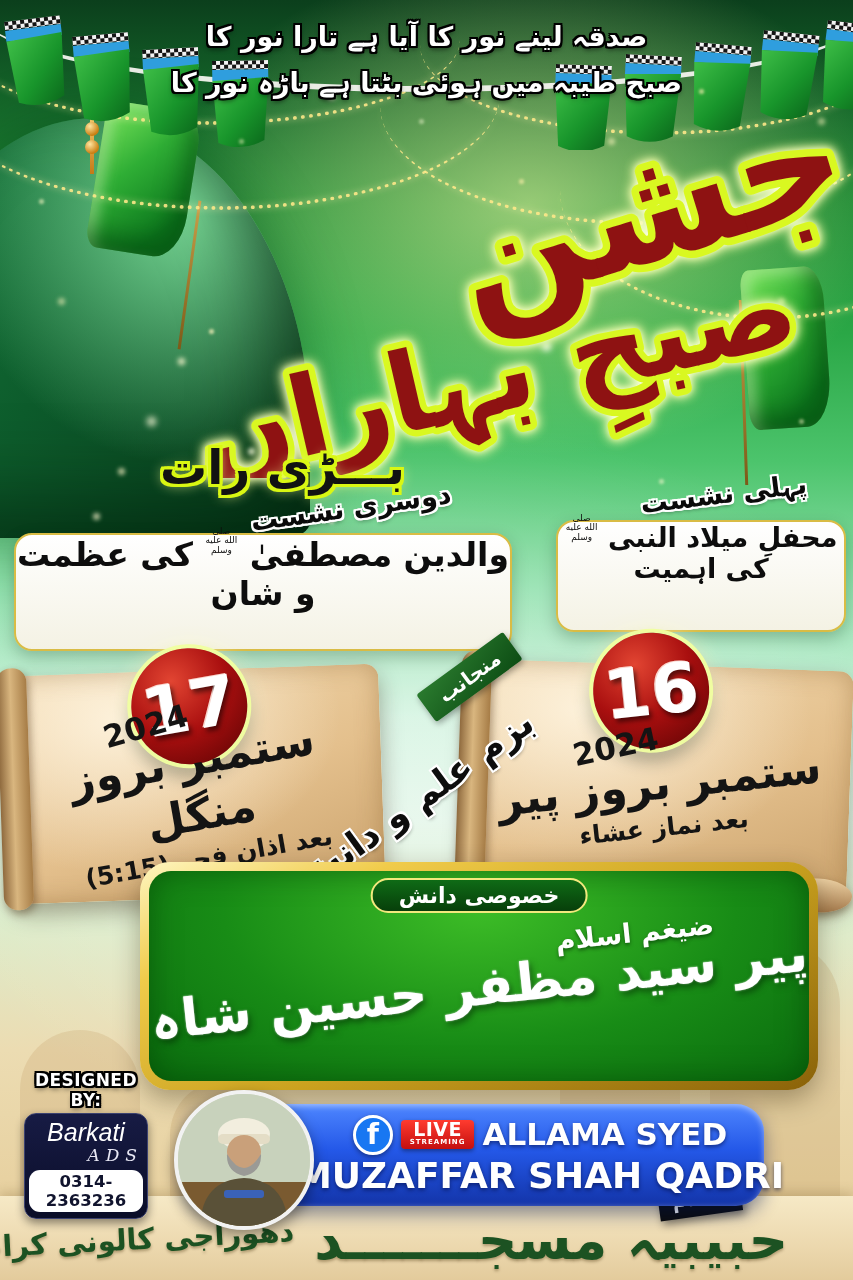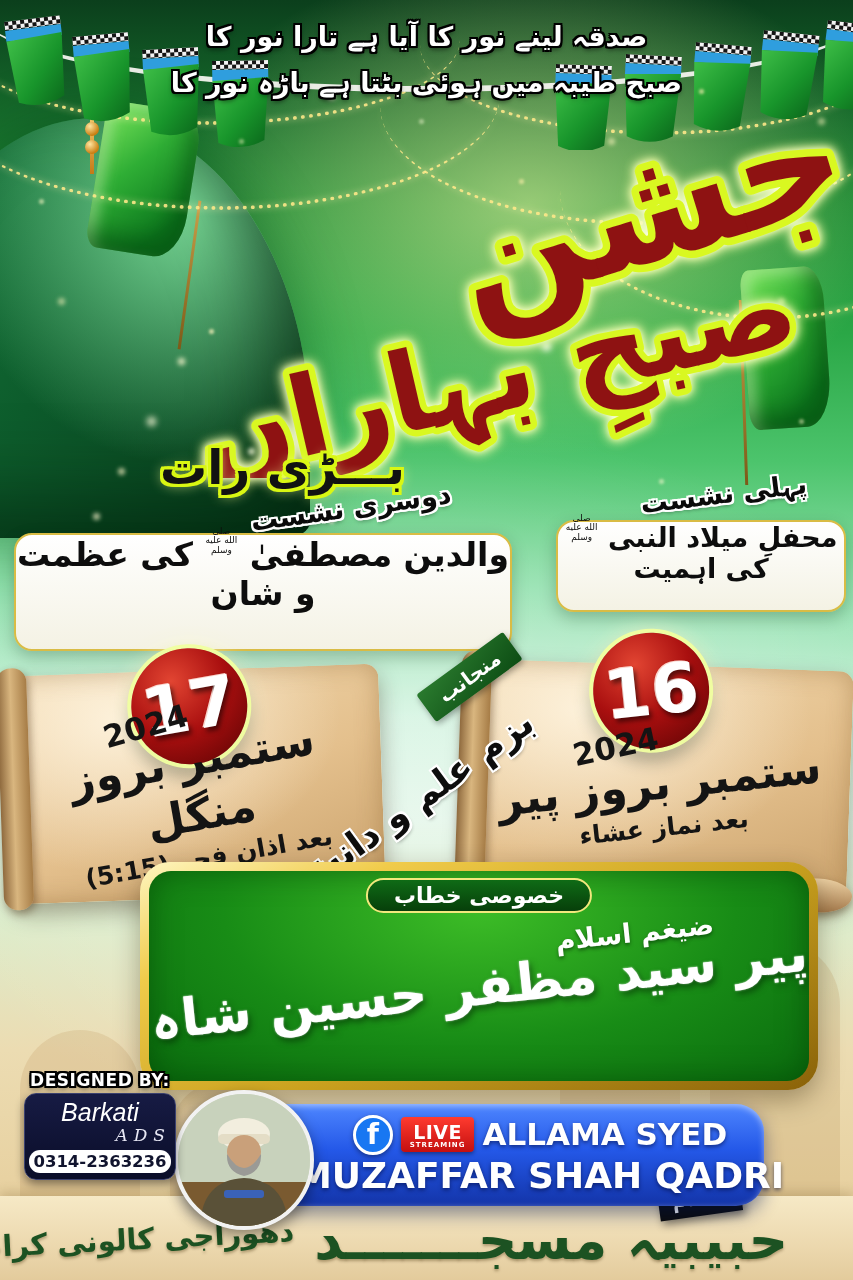--- a/index.html
+++ b/index.html
@@ -85,21 +85,21 @@
 
   .subtitle { position:absolute; left:160px; top:440px; width:520px; text-align:left;
     font-size:47px; font-weight:bold; color:#121212;
     text-shadow:-3px -3px 0 #d9f713,3px -3px 0 #d9f713,-3px 3px 0 #d9f713,3px 3px 0 #d9f713,0 -3px 0 #d9f713,0 3px 0 #d9f713,-3px 0 0 #d9f713,3px 0 0 #d9f713,0 0 14px #fbff9a; }
 
   
   .card { position:absolute; background:linear-gradient(180deg,#ffffff,#f4f2e4);
     border:2px solid #d9bc45; border-radius:18px; box-shadow:0 6px 16px rgba(0,40,10,.25);
     display:flex; align-items:flex-start; justify-content:center; text-align:center;
     color:#0d0d0d; font-weight:bold; }
-  .card-1 { left:556px; top:520px; width:290px; height:92px; font-size:27px; }
+  .card-1 { left:556px; top:520px; width:290px; height:112px; font-size:27px; }
   .card-2 { left:14px;  top:533px; width:498px; height:118px; font-size:33px; }
   .card-label { position:absolute; white-space:nowrap; font-size:27px; font-weight:bold; color:#0a0a0a; }
   .label-1 { left:640px; top:478px; transform:rotate(-7deg); }
   .label-2 { left:250px; top:492px; transform:rotate(-8deg); }
   .saw { display:inline-block; font-size:9px; line-height:1.05; max-width:34px; white-space:normal;
     vertical-align:top; transform:translateY(-8px); font-weight:normal; }
 
   
   .scroll { position:absolute; background:
       radial-gradient(ellipse at 30% 20%, rgba(255,245,225,.9), rgba(255,240,210,0) 60%),
@@ -145,42 +145,42 @@
   .special-badge { position:absolute; left:50%; top:7px; transform:translateX(-50%);
     background:linear-gradient(180deg,#0f6b16,#073f0a); border:2px solid #f3e87d; border-radius:20px;
     color:#fff; font-size:22px; font-weight:bold; padding:3px 26px; white-space:nowrap; }
   .special-honorific { position:absolute; right:95px; top:46px; transform:rotate(-6deg);
     color:#fff; font-size:27px; font-weight:bold; text-shadow:0 2px 4px rgba(0,40,0,.6); }
   .special-speaker { position:absolute; left:0; top:86px; width:100%; text-align:center;
     transform:rotate(-6deg); color:#fff; font-size:52px; font-weight:bold; white-space:nowrap;
     text-shadow:2px 4px 6px rgba(0,40,0,.55), 0 0 2px #eaffea; }
 
   
-  .designer { position:absolute; left:24px; top:1070px; width:152px; text-align:center; z-index:5; }
+  .designer { position:absolute; left:24px; top:1070px; width:124px; text-align:center; z-index:5; }
   .designer-heading { color:#fff; font-weight:bold; font-size:17px; letter-spacing:.5px; }
   .designer-box { margin-top:3px; background:linear-gradient(180deg,#171b44,#0a0d28);
     border:1px solid #3c4270; border-radius:12px; padding:5px 4px 6px; box-shadow:0 4px 10px rgba(0,0,0,.45); }
   .designer-name { font-family:Liberation Sans, sans-serif; font-style:italic; color:#fff; font-size:25px; line-height:1.05; }
   .designer-sub { font-family:"DejaVu Serif", serif; font-style:italic; color:#e8e8f5; font-size:17px; letter-spacing:6px;text-align:right; }
   .designer-phone { margin-top:5px; background:#fff; border-radius:11px; color:#11142e;
     font-size:16.5px; font-weight:bold; padding:2px 2px; }
 
   
   .live-banner { position:absolute; left:186px; top:1104px; width:578px; height:102px; z-index:4;
     background:linear-gradient(180deg,#4e86ff 0%,#2458e8 45%,#1334a8 100%);
     border-radius:28px; box-shadow:0 8px 18px rgba(0,20,80,.45), inset 0 2px 6px rgba(255,255,255,.5); }
   .avatar { position:absolute; left:-12px; top:-14px; width:140px; height:140px; border-radius:50%;
     border:4px solid #f2f2f2; overflow:hidden; background:#cfd8c2; box-shadow:0 6px 14px rgba(0,0,0,.4); z-index:6; }
   .live-content { position:absolute; left:138px; top:0; width:432px; height:100%;
     display:flex; flex-direction:column; align-items:center; justify-content:center; gap:1px; }
   .live-row { display:flex; align-items:center; gap:8px; }
   .fb-circle { width:40px; height:40px; border-radius:50%; background:#1877f2; border:3px solid #fff;
     color:#fff; font-size:28px; font-weight:bold; display:flex; align-items:center; justify-content:center;
     line-height:1; box-shadow:0 2px 5px rgba(0,0,0,.4); }
-  .live-badge { background:linear-gradient(180deg,#ff3b2f,#c40f0f); border-radius:4px; padding:6px 9px 3px;
+  .live-badge { background:linear-gradient(180deg,#ff3b2f,#c40f0f); border-radius:4px; padding:0 9px 3px;
     text-align:center; color:#fff; box-shadow:0 2px 4px rgba(0,0,0,.4); }
   .live-word { font-size:19px; font-weight:bold; line-height:1; letter-spacing:.5px; }
   .streaming-word { font-size:7px; font-weight:bold; line-height:1; letter-spacing:1px; }
   .live-name1 { color:#fff; font-size:31px; font-weight:bold; line-height:1.05;
     text-shadow:0 2px 4px rgba(0,10,60,.6); }
   .live-name2 { color:#fff; font-size:36px; font-weight:bold; line-height:1.1;
     text-shadow:0 2px 4px rgba(0,10,60,.6); white-space:nowrap; }
 
   
   .bottom-strip { position:absolute; left:0; top:1196px; width:853px; height:84px; z-index:2;
@@ -342,21 +342,21 @@
     </div>
   </div>
 
   <div class="organizer">
     <div class="org-label rtl">منجانب</div>
     <div class="org-name rtl outline-white">بزم علم و دانش</div>
   </div>
 
   <div class="special">
     <div class="special-inner">
-      <div class="special-badge rtl">خصوصی خطاب</div>
+      <div class="special-badge rtl">خصوصی دانش</div>
       <div class="special-honorific rtl">ضیغم اسلام</div>
       <div class="special-speaker rtl">پیر سید مظفر حسین شاہ قادری</div>
     </div>
   </div>
 
   <div class="designer">
     <div class="designer-heading outline-black">DESIGNED BY:</div>
     <div class="designer-box">
       <div class="designer-name">Barkati</div>
       <div class="designer-sub">ADS</div>

